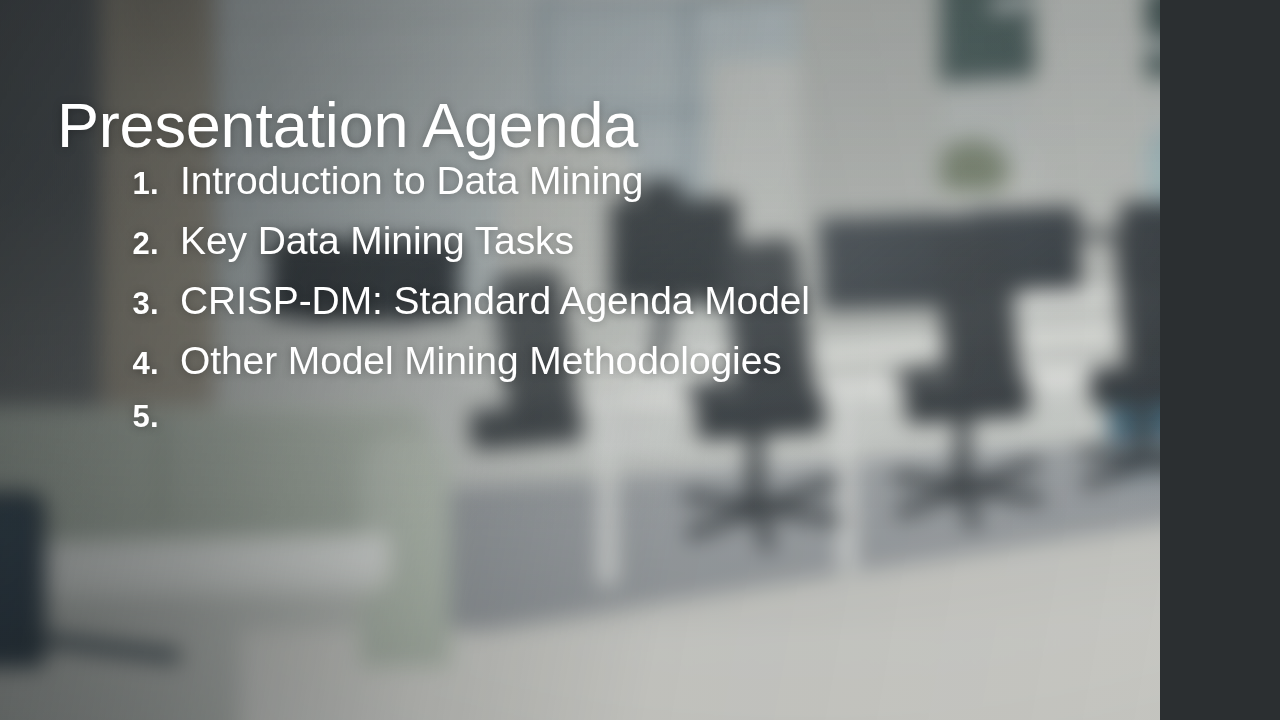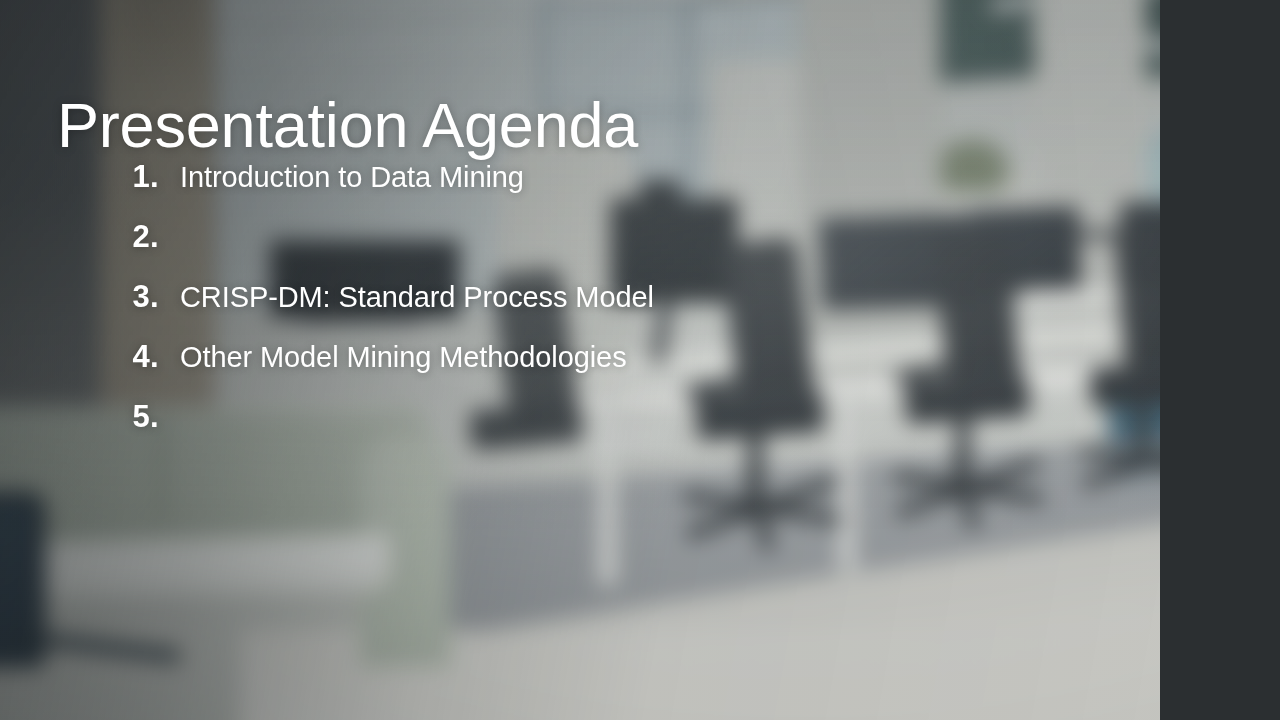--- a/index.html
+++ b/index.html
@@ -358,21 +358,21 @@
     padding-right: 0px;
     font-size: 31px;
     font-weight: 700;
     color: #ffffff;
     letter-spacing: 0.3px;
     text-shadow: 0 1px 8px rgba(0,0,0,.35);
   }
 
   .item-text {
     margin-left: 21px;
-    font-size: 29px;
+    font-size: 39px;
     font-weight: 300;
     color: #ffffff;
     letter-spacing: -0.1px;
     white-space: nowrap;
     text-shadow: 0 1px 9px rgba(0,0,0,.32);
     text-align: center;
   }
 </style>
 </head>
 <body>
@@ -484,25 +484,26 @@
 
     <ol class="agenda-list">
 
       <li class="agenda-item">
         <span class="item-number">1.</span>
         <span class="item-text">Introduction to Data Mining</span>
       </li>
 
       <li class="agenda-item">
         <span class="item-number">2.</span>
+        <span class="item-text">Key Data Mining Tasks</span>
       </li>
 
       <li class="agenda-item">
         <span class="item-number">3.</span>
-        <span class="item-text">CRISP-DM: Standard Process Model</span>
+        <span class="item-text">CRISP-DM: Standard Agenda Model</span>
       </li>
 
       <li class="agenda-item">
         <span class="item-number">4.</span>
         <span class="item-text">Other Model Mining Methodologies</span>
       </li>
 
       <li class="agenda-item">
         <span class="item-number">5.</span>
       </li>

